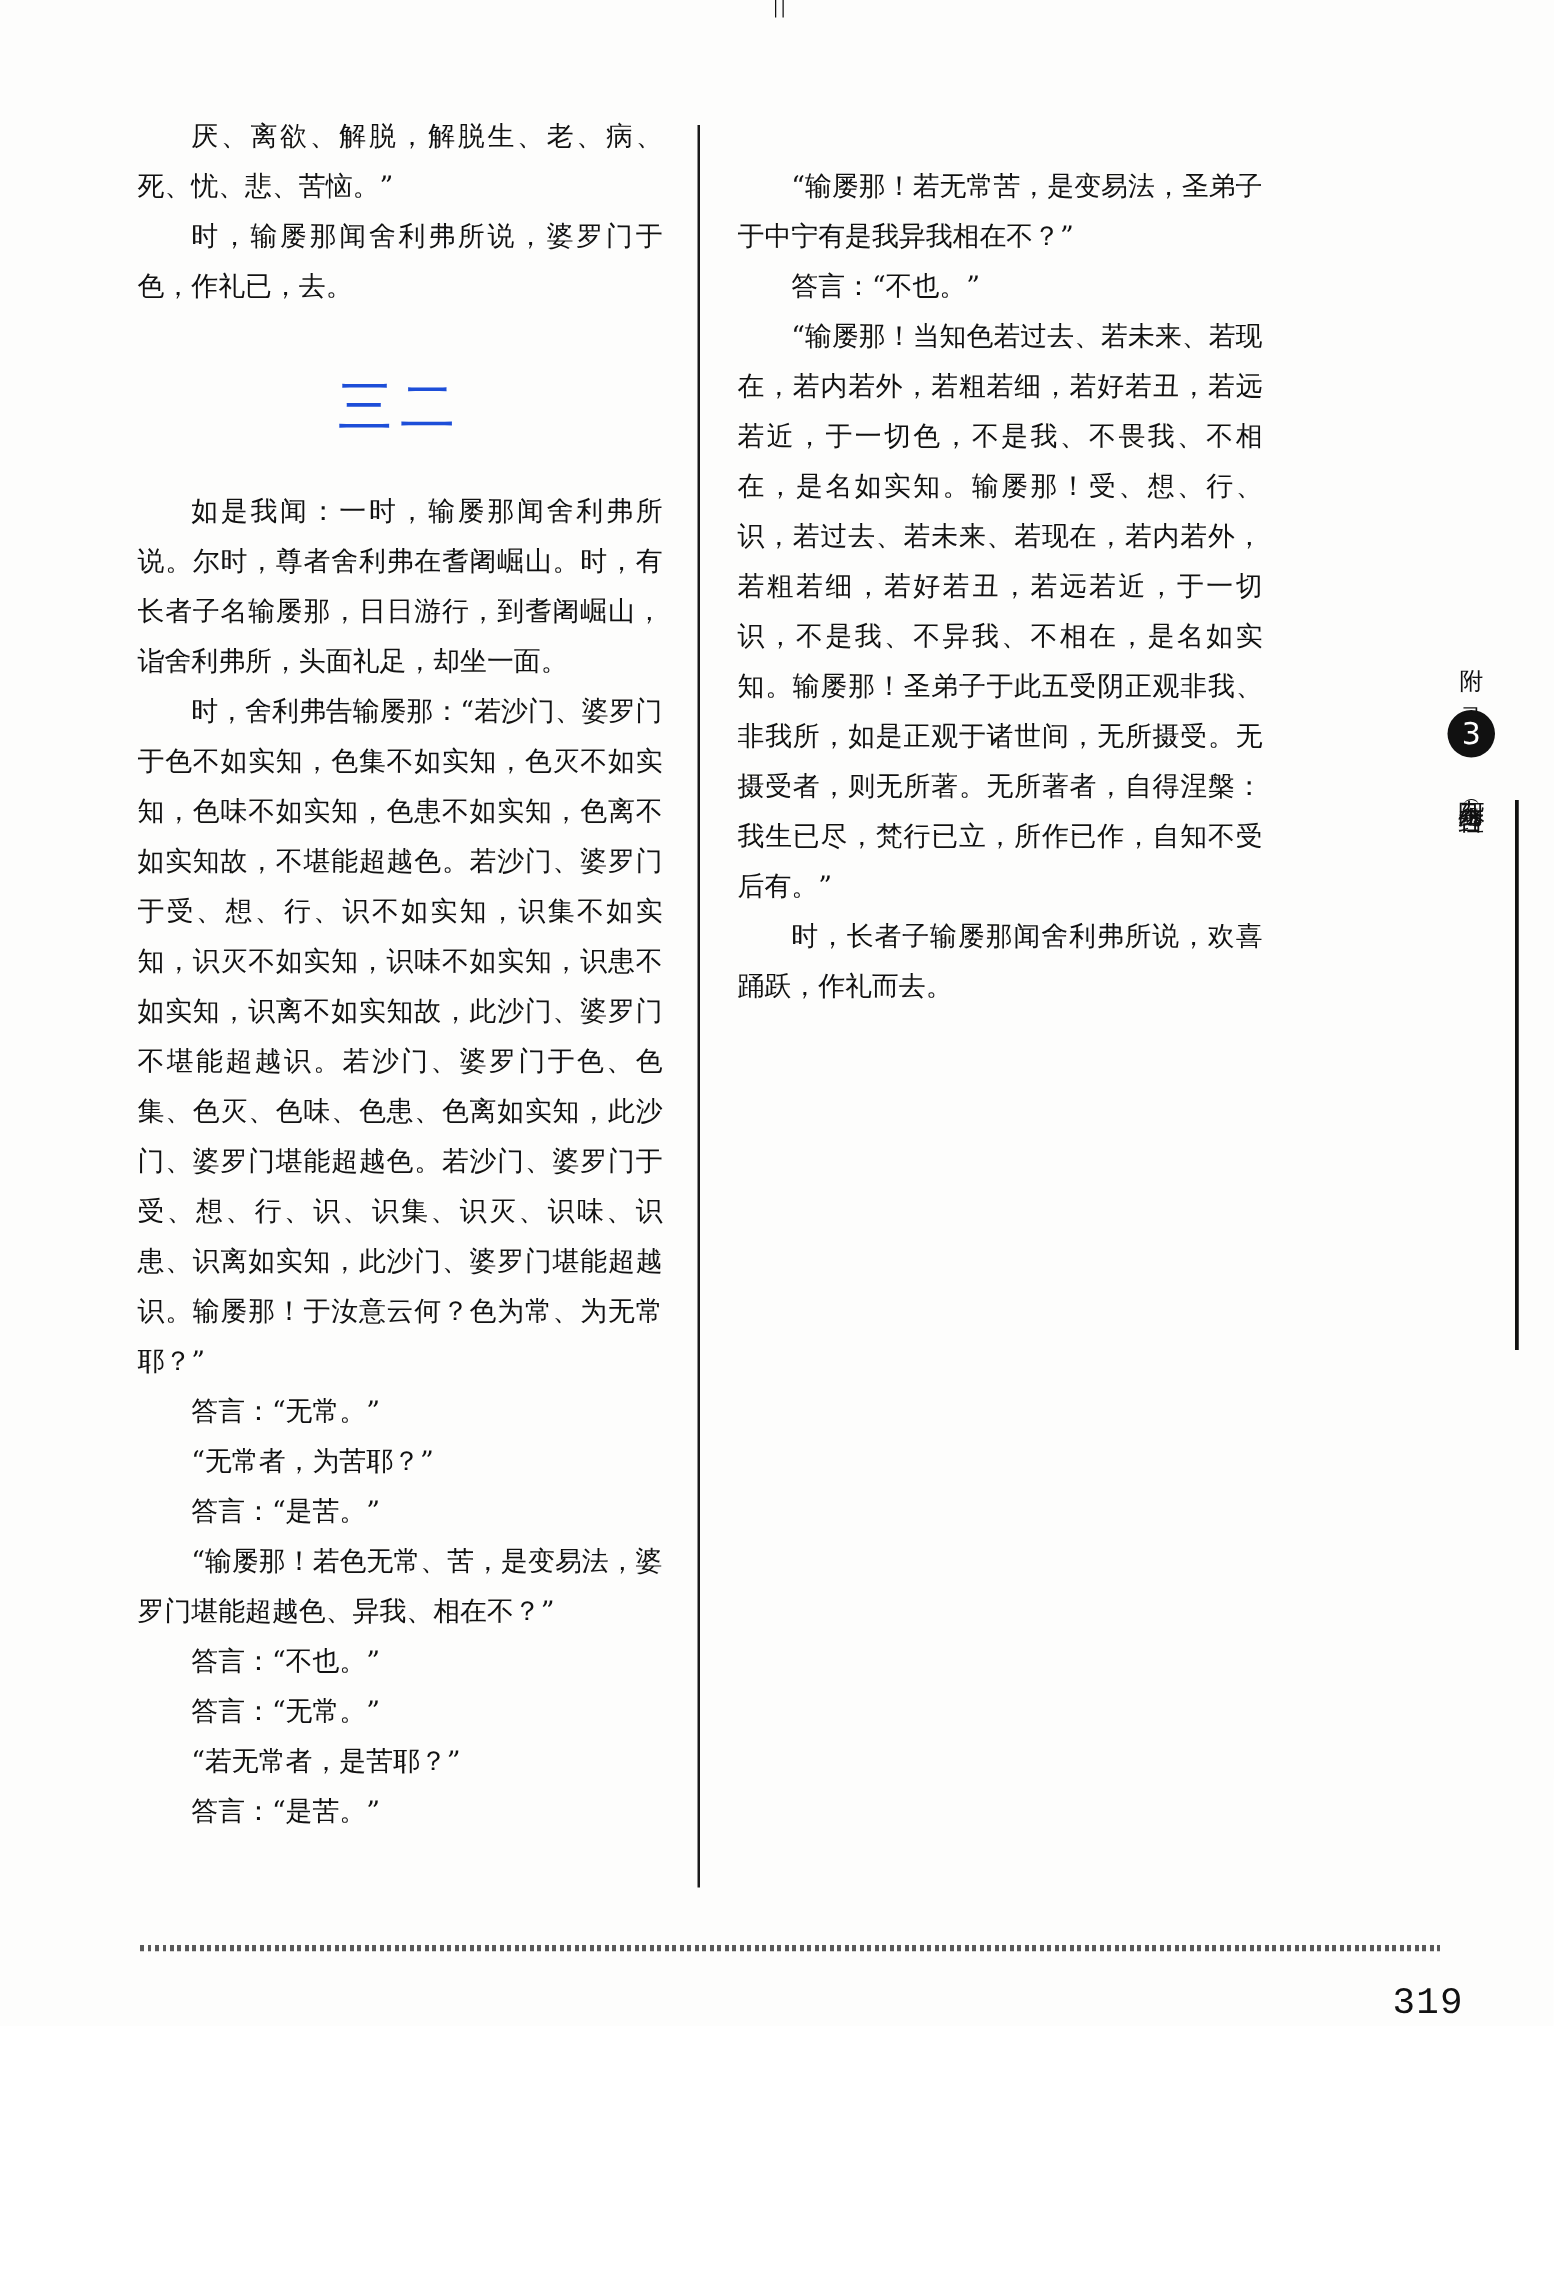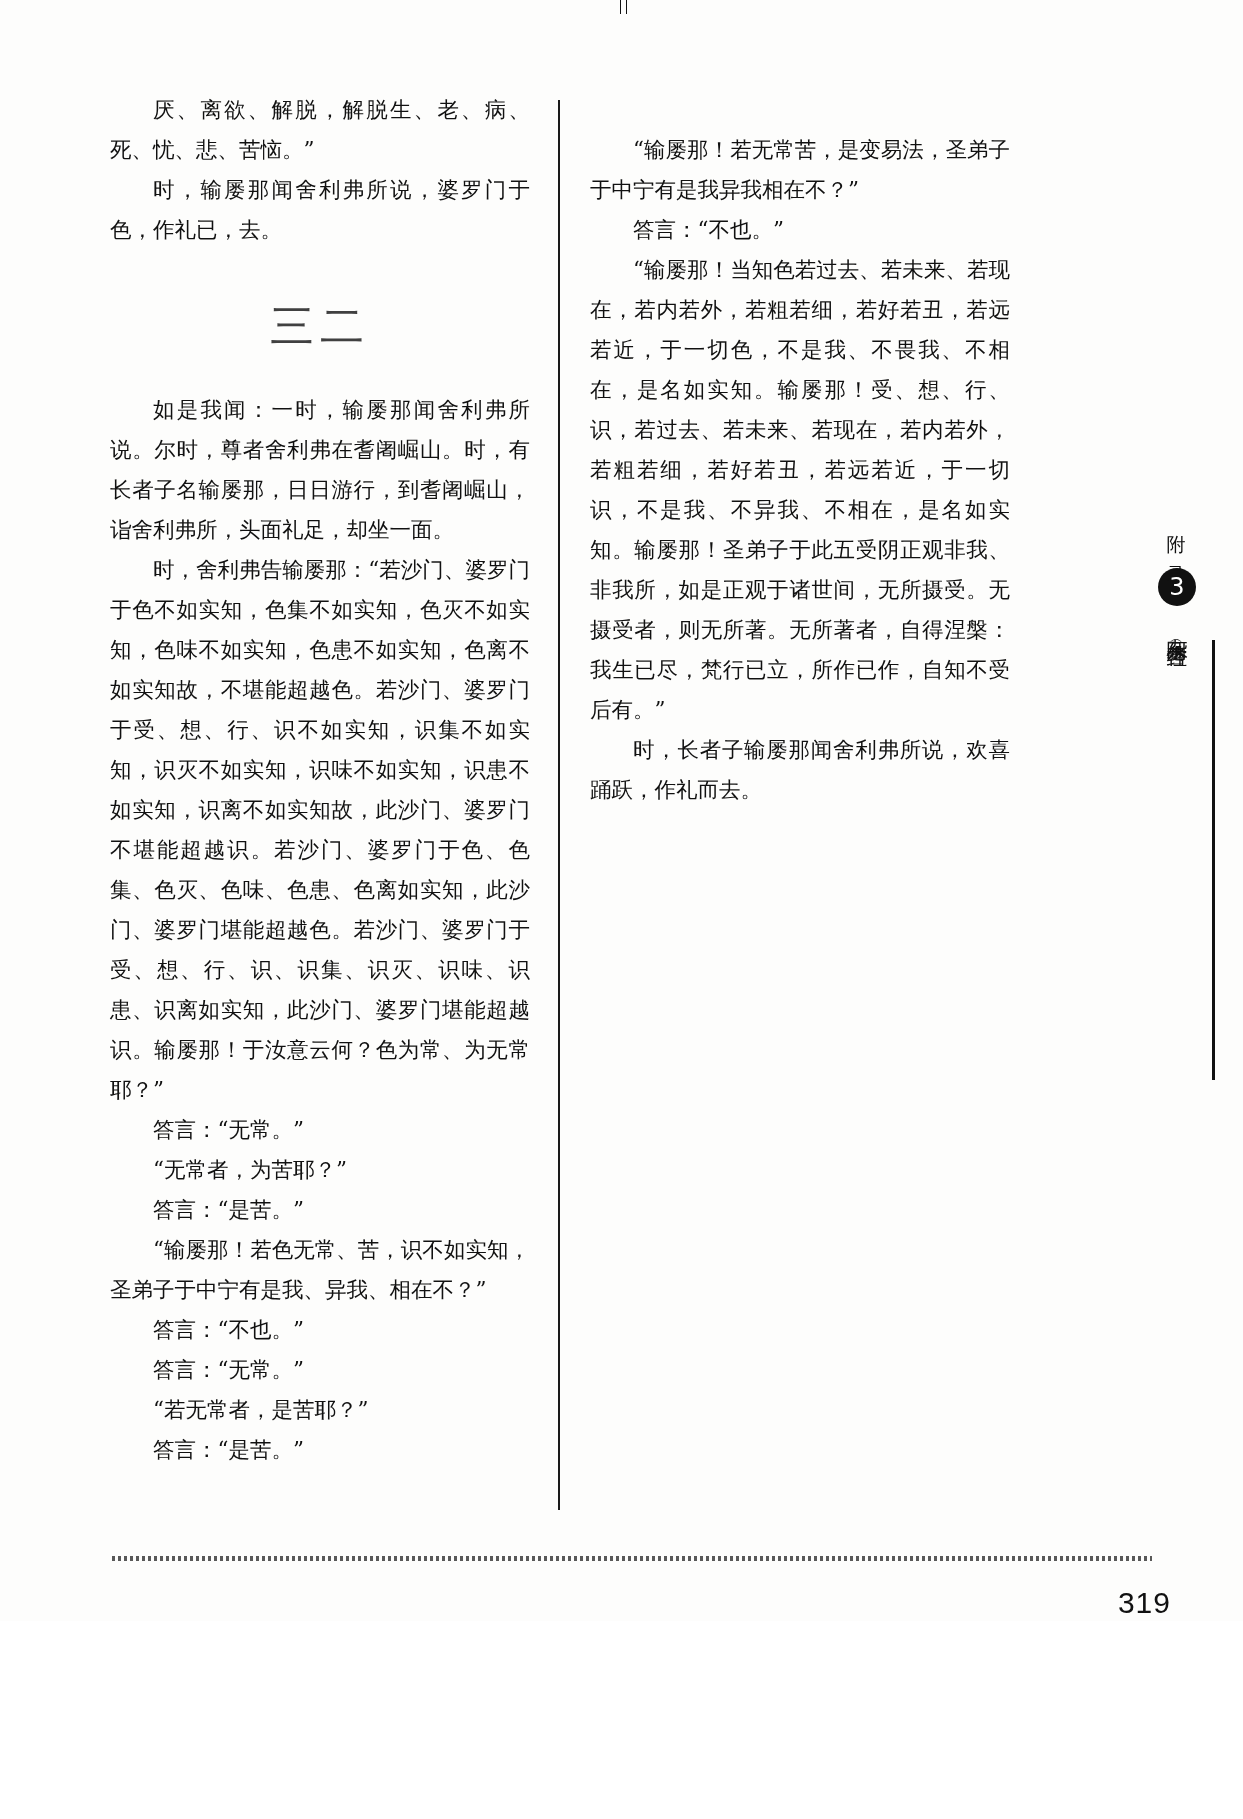--- a/index.html
+++ b/index.html
@@ -65,21 +65,21 @@
     text-indent: 2em;
   }
   .chapter-num {
     text-align: center;
     font-size: 44px;
     line-height: 60px;
     letter-spacing: 6px;
     margin: 46px 0 34px 0;
     font-family: "DejaVu Serif", serif;
     font-weight: normal;
-    color: #404040;
+    color: #1d4ed8;
   }
   
   .side-tab {
     position: absolute;
     right: 36px;
     top: 520px;
     width: 60px;
     text-align: center;
   }
   .side-label {
@@ -132,21 +132,21 @@
     height: 5px;
     background:
       repeating-linear-gradient(90deg,#222 0 3px, transparent 3px 6px);
     opacity: .75;
   }
   .page-num {
     position: absolute;
     right: 72px;
     top: 1586px;
     font-size: 30px;
-    font-family: Liberation Sans, sans-serif;
+    font-family: Liberation Mono, monospace;
     color: #111;
     letter-spacing: 1px;
   }
 </style>
 </head>
 <body>
 
 <div class="page">
 
   <div class="crop-top"></div>
@@ -158,21 +158,21 @@
       <p>厌、离欲、解脱，解脱生、老、病、死、忧、悲、苦恼。”</p>
       <p>时，输屡那闻舍利弗所说，婆罗门于色，作礼已，去。</p>
 
       <div class="chapter-num">三二</div>
 
       <p>如是我闻：一时，输屡那闻舍利弗所说。尔时，尊者舍利弗在耆阇崛山。时，有长者子名输屡那，日日游行，到耆阇崛山，诣舍利弗所，头面礼足，却坐一面。</p>
       <p>时，舍利弗告输屡那：“若沙门、婆罗门于色不如实知，色集不如实知，色灭不如实知，色味不如实知，色患不如实知，色离不如实知故，不堪能超越色。若沙门、婆罗门于受、想、行、识不如实知，识集不如实知，识灭不如实知，识味不如实知，识患不如实知，识离不如实知故，此沙门、婆罗门不堪能超越识。若沙门、婆罗门于色、色集、色灭、色味、色患、色离如实知，此沙门、婆罗门堪能超越色。若沙门、婆罗门于受、想、行、识、识集、识灭、识味、识患、识离如实知，此沙门、婆罗门堪能超越识。输屡那！于汝意云何？色为常、为无常耶？”</p>
       <p>答言：“无常。”</p>
       <p>“无常者，为苦耶？”</p>
       <p>答言：“是苦。”</p>
-      <p>“输屡那！若色无常、苦，识不如实知，圣弟子于中宁有是我、异我、相在不？”</p>
+      <p>“输屡那！若色无常、苦，是变易法，婆罗门堪能超越色、异我、相在不？”</p>
       <p>答言：“不也。”</p>
       <p>答言：“无常。”</p>
       <p>“若无常者，是苦耶？”</p>
       <p>答言：“是苦。”</p>
     </div>
 
     <div class="divider"></div>
 
     <div class="col col-right">
       <p>“输屡那！若无常苦，是变易法，圣弟子于中宁有是我异我相在不？”</p>

